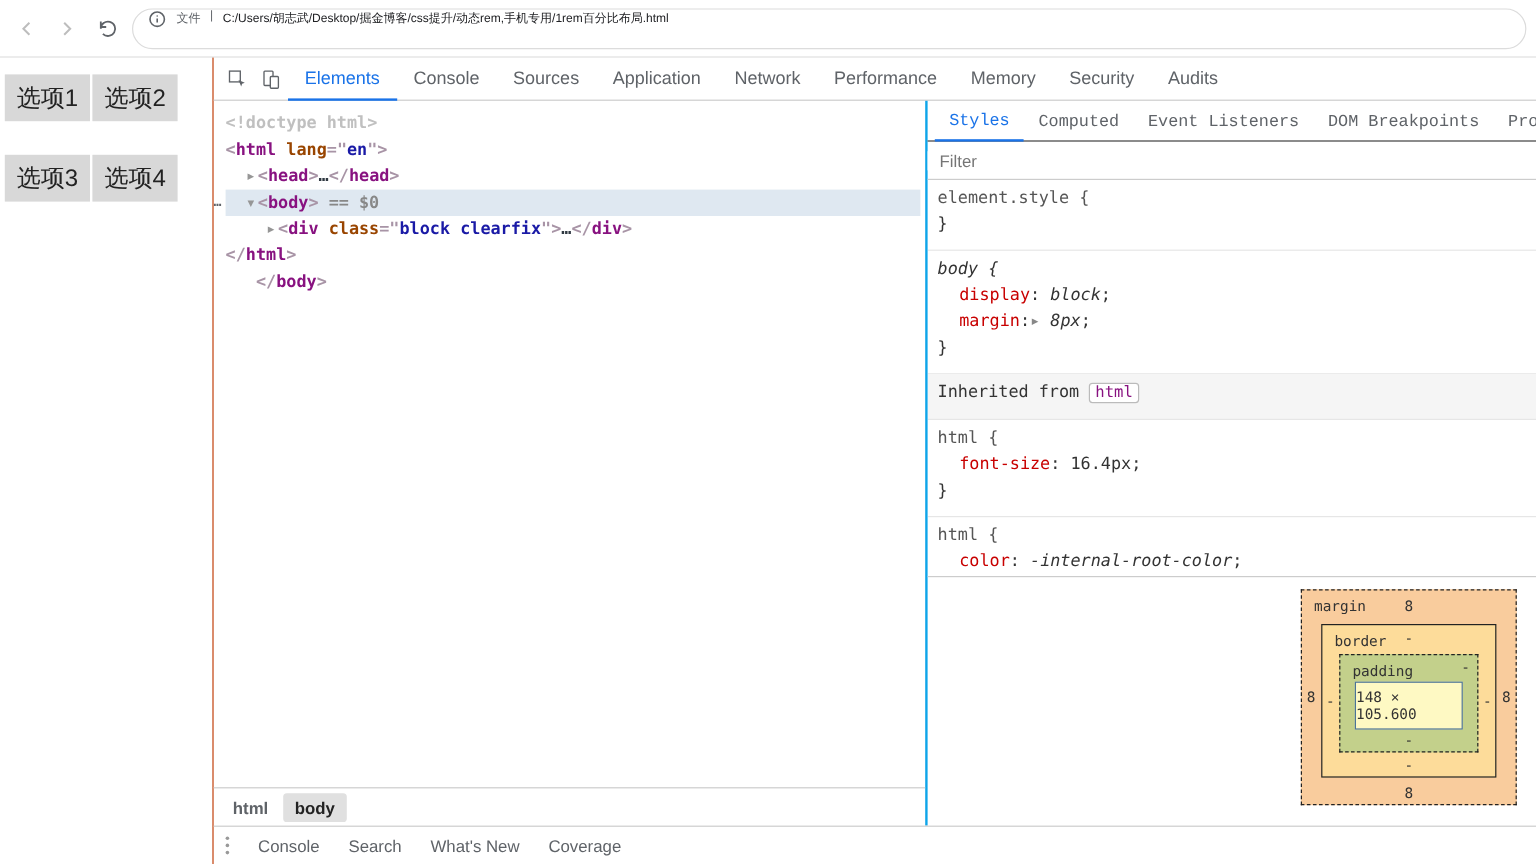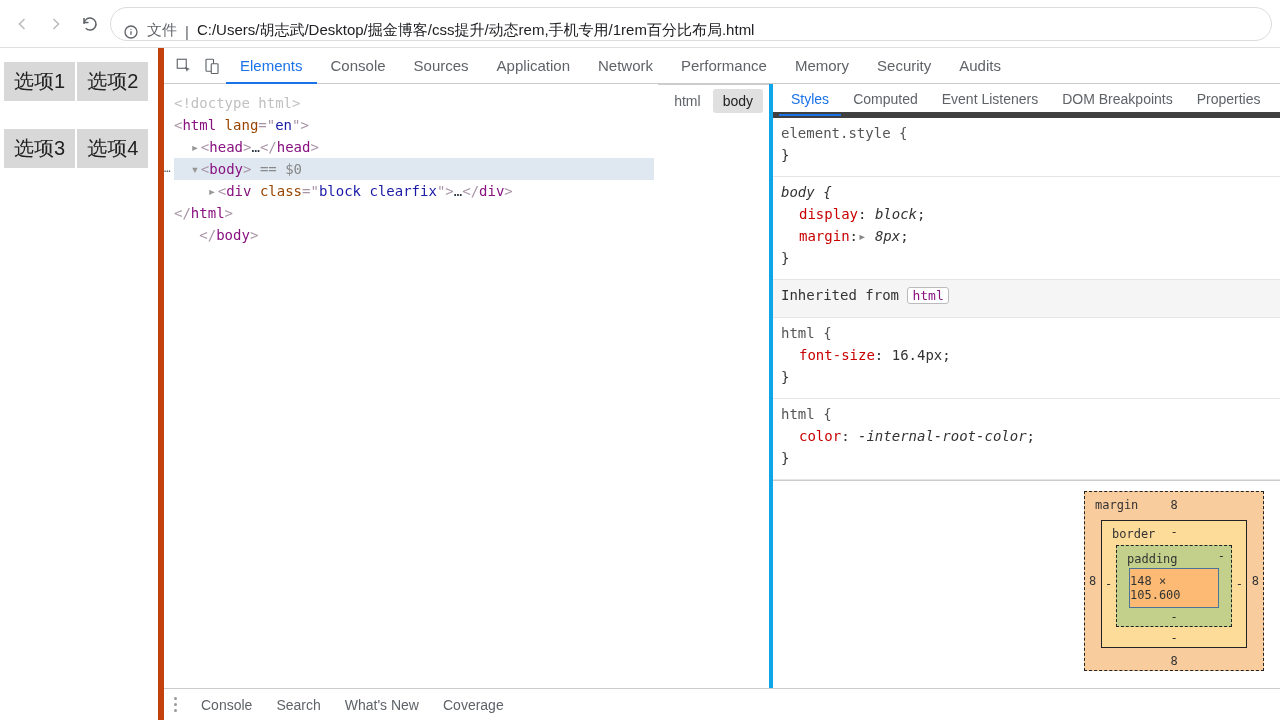--- a/index.html
+++ b/index.html
@@ -2,62 +2,62 @@
 <html><head>
 <meta charset="utf-8">
 <style>
 * { box-sizing: border-box; }
 body { margin:0; font-family:-apple-system,"Segoe UI",Arial,sans-serif; font-size:13px; color:#333; background:#fff; }
 
 
 .browser-bar { display:flex; align-items:center; height:48px; border-bottom:1px solid #e0e0e0; padding:0 8px; gap:6px; }
 .nav-btn { width:28px; height:28px; display:flex; align-items:center; justify-content:center; color:#5f6368; border-radius:50%; }
 .nav-btn.disabled { color:#bdbdbd; }
-.omnibox { flex:1; display:flex; align-items:flex-end; height:34px; border:1px solid #dcdcdc; border-radius:17px; padding:0 12px; gap:8px; color:#202124; font-size:15px; }
+.omnibox { flex:1; display:flex; align-items:flex-start; height:34px; border:1px solid #dcdcdc; border-radius:17px; padding:0 12px; gap:8px; color:#202124; font-size:10px; }
 .omnibox .info-icon { color:#5f6368; display:flex; align-items:center; }
 .omnibox .file-label { color:#5f6368; }
 .omnibox .sep { color:#5f6368; }
 .omnibox .url { color:#202124; }
 
 .main-split { display:flex; height:calc(720px - 48px); }
 
 
-.page-area { width:164px; border-right:6px solid #c2410c; padding:14px 4px; }
+.page-area { width:178px; border-right:1px solid #c2410c; padding:14px 4px; }
 .page-area .row { display:flex; gap:2px; margin-bottom:28px; }
 .page-area .cell { background:#d8d8d8; color:#222; font-size:20px; padding:6px 10px; }
 
 
 .devtools { flex:1; display:flex; flex-direction:column; }
 .dt-top-tabs { display:flex; align-items:center; height:36px; border-bottom:1px solid #ccc; gap:0; padding-left:6px; }
 .dt-icon { width:28px; height:28px; display:flex; align-items:center; justify-content:center; color:#5f6368; }
 .dt-tab { padding:8px 14px; color:#5f6368; font-size:15px; cursor:pointer; }
 .dt-tab.active { color:#1a73e8; border-bottom:2px solid #1a73e8; margin-bottom:-1px; }
 
 .dt-body { flex:1; display:flex; min-height:0; }
 
 
-.dom-col { flex:1; display:flex; border-right:4px solid #0ea5e9; min-width:0; }
+.dom-col { flex:1; display:flex; flex-direction:column; border-right:2px solid #0ea5e9; min-width:0;font-weight:bold; }
 .dom-tree { flex:1; overflow:auto; font-family:Consolas,Menlo,monospace; font-size:14px; line-height:22px; padding:8px 4px 8px 10px; color:#303942; }
 .dom-tree .line { white-space:pre; }
 .dom-tree .doctype { color:#c0c0c0; }
 .dom-tree .caret { color:#969696; display:inline-block; width:10px; }
 .dom-tree .pun { color:#a894a6; }
 .dom-tree .tag { color:#881280; }
 .dom-tree .attr-n { color:#994500;margin-top:28px; }
 .dom-tree .attr-v { color:#1a1aa6; }
 .dom-tree .hl { background:#dfe8f1; display:block; position:relative; }
 .dom-tree .gutter { position:absolute; left:-10px; color:#5f6368; font-size:11px; }
 .dom-tree .eq0 { color:#888; }
 .crumbs { height:32px; display:flex; align-items:center; border-top:1px solid #ccc; padding:0 6px; gap:2px; font-size:14px; }
 .crumb { padding:4px 10px; color:#5f6368; cursor:pointer; }
 .crumb.active { background:#e0e0e0; color:#222; border-radius:3px; }
 
 
 .styles-col { width:507px; display:flex; flex-direction:column; }
-.sp-tabs { display:flex; height:34px; border-bottom:6px solid #404040; padding-left:6px; align-items:flex-start; }
+.sp-tabs { display:flex; height:34px; border-bottom:1px solid #404040; padding-left:6px; align-items:flex-end;font-family:Liberation Mono, monospace; }
 .sp-tab { padding:7px 12px; color:#5f6368; font-size:14px; cursor:pointer; white-space:nowrap; }
 .sp-tab.active { color:#1a73e8; border-bottom:2px solid #1a73e8; margin-bottom:-1px; }
 .sp-filter { height:32px; border-bottom:1px solid #ccc; display:flex; align-items:center; }
 .sp-filter input { border:0; outline:0; padding:0 10px; font-size:14px; color:#888; width:100%; }
 .rules { flex:1; overflow:auto; font-family:Consolas,Menlo,monospace; font-size:14px; line-height:22px; }
 .rule-block { border-bottom:1px solid #e6e6e6; padding:4px 8px 10px 8px; }
 .rule-block.inherit { background:#f5f5f5; }
 .selector { color:#555; }
 .prop { padding-left:18px; }
 .prop .pn { color:#c80000;margin-top:28px; }
@@ -65,21 +65,21 @@
 .kw-body { font-style:italic; color:#333; }
 .chip { border:1px solid #bbb; border-radius:3px; padding:0 4px; background:#fff; font-family:inherit; font-size:13px; color:#881280; }
 
 
 .box-model-wrap { position:relative; border-top:1px solid #ccc; height:208px; }
 .box-model { position:absolute; right:16px; top:10px; width:180px; height:180px; border:1px dashed #222; background:#f9cc9d; font-family:Consolas,monospace; font-size:12px; }
 .bm-label { position:absolute; top:6px; left:10px; color:#333; }
 .bm-num { position:absolute; color:#333; }
 .bm-border { position:absolute; top:28px; left:16px; right:16px; bottom:22px; border:1px solid #222; background:#fddc9a; }
 .bm-padding { position:absolute; top:24px; left:14px; right:14px; bottom:20px; border:1px dashed #222; background:#c3d08b; }
-.bm-content { position:absolute; top:22px; left:12px; right:12px; bottom:18px; border:1px solid #4b7497; background:#fdba74; display:flex; align-items:center; justify-content:center; color:#333; }
+.bm-content { position:absolute; top:22px; left:12px; right:12px; bottom:18px; border:1px solid #4b7497; background:#fef9c3; display:flex; align-items:center; justify-content:center; color:#333; }
 
 
 .drawer { height:32px; border-top:1px solid #ccc; display:flex; align-items:center; gap:24px; padding:0 10px; color:#5f6368; font-size:14px; }
 .menu-dots { display:flex; flex-direction:column; gap:3px; }
 .menu-dots span { width:3px; height:3px; background:#999; border-radius:50%; }
 </style>
 </head>
 <body>
 
 <div class="browser-bar">
@@ -170,20 +170,23 @@
       </div>
 
       <div class="styles-col">
         <div class="sp-tabs">
           <div class="sp-tab active">Styles</div>
           <div class="sp-tab">Computed</div>
           <div class="sp-tab">Event Listeners</div>
           <div class="sp-tab">DOM Breakpoints</div>
           <div class="sp-tab">Properties</div>
           <div class="sp-tab">Accessibility</div>
+        </div>
+        <div class="sp-filter">
+          <input placeholder="Filter" style="">
         </div>
         <div class="rules">
           <div class="rule-block">
             <div class="selector">element.style {</div>
             <div>}</div>
           </div>
           <div class="rule-block">
             <div class="kw-body">body {</div>
             <div class="prop"><span class="pn">display</span>: <span class="pv">block</span>;</div>
             <div class="prop"><span class="pn">margin</span>:<span style="color:#888;">▸</span> <span class="pv">8px</span>;</div>

